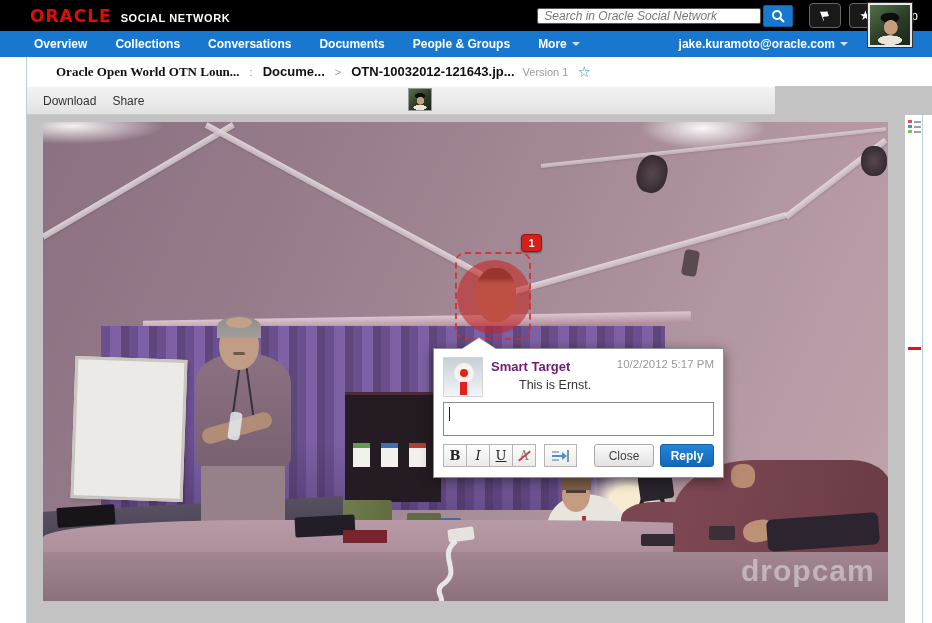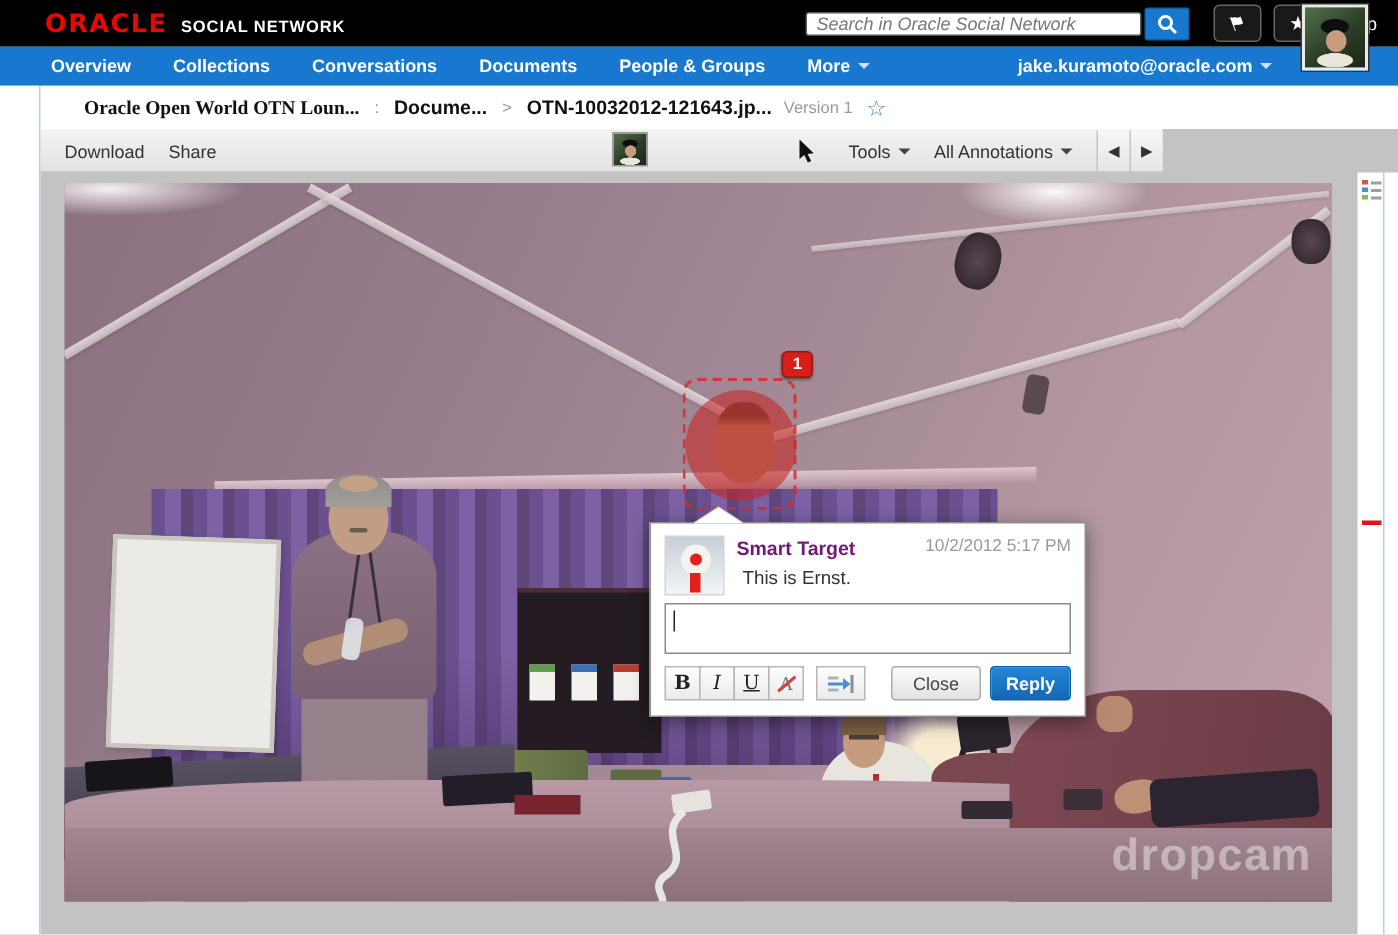--- a/index.html
+++ b/index.html
@@ -141,21 +141,21 @@
   .popup { position:absolute; left:406px; top:233px; width:291px; background:#fff; border:1px solid #8f8f8f; box-shadow:0 3px 12px rgba(0,0,0,.45); z-index:10; }
   .popup-arrow-border { position:absolute; left:27px; top:-12px; width:0; height:0; border-left:18px solid transparent; border-right:18px solid transparent; border-bottom:12px solid #8f8f8f; }
   .popup-arrow { position:absolute; left:28px; top:-11px; width:0; height:0; border-left:17px solid transparent; border-right:17px solid transparent; border-bottom:11px solid #fff; }
   .pp-head { padding:8px 9px 4px 9px; position:relative; }
   .pp-avatar { position:absolute; left:9px; top:8px; width:40px; height:40px; background:linear-gradient(#c7cfd6,#f3f5f7); border:1px solid #d5d5d5; }
   .pin-circle { position:absolute; left:10px; top:5px; width:20px; height:20px; border-radius:50%; background:#f6f3ee; }
   .pin-dot { position:absolute; left:16px; top:11px; width:8px; height:8px; border-radius:50%; background:#e3201b; }
   .pin-stem { position:absolute; left:16px; top:24px; width:7px; height:13px; background:#e3201b; }
   .pp-name { margin-left:48px; font-size:13px; font-weight:bold; color:#701a75; display:inline-block; cursor:pointer; }
   .pp-date { float:right; font-size:11.5px; color:#999; margin-top:1px; }
-  .pp-msg { margin-left:52px; font-size:12.5px; color:#333; margin-top:3px; }
+  .pp-msg { margin-left:76px; font-size:12.5px; color:#333; margin-top:3px; }
   .pp-input { margin:6px 9px 0 9px; height:34px; border:1px solid #8a8a8a; background:#fff; position:relative; cursor:text; }
   .caret { position:absolute; left:5px; top:4px; width:1px; height:14px; background:#222; animation:blink 1s steps(1) infinite; }
   @keyframes blink { 50% { opacity:0; } }
   .pp-foot { display:flex; align-items:center; padding:8px 9px 10px 9px; }
   .fmt-btn { width:24px; height:23px; border:1px solid #b5b5b5; background:linear-gradient(#fdfdfd,#ebebeb); display:flex; align-items:center; justify-content:center; cursor:pointer; margin-right:-1px; font-family:"DejaVu Serif", serif; font-size:13px; color:#222; }
   .fmt-b { font-weight:bold; }
   .fmt-i { font-style:italic; }
   .fmt-u { text-decoration:underline; }
   .fmt-clear { position:relative; color:#777; font-size:12px; }
   .fmt-clear .slash { position:absolute; left:4px; top:10px; width:15px; height:2px; background:#c44; transform:rotate(-40deg); }
@@ -217,37 +217,20 @@
     <span class="version">Version 1</span>
     <span class="fav-star">☆</span>
   </div>
 
   <div class="left-gutter"></div>
 
   <div class="toolbar">
     <span class="tb-link">Download</span>
     <span class="tb-link">Share</span>
     <div class="tb-mini-avatar avatar-photo"></div>
-    <div class="tb-right">
-      <span class="tb-item">
-        <svg width="13" height="16" viewBox="0 0 11 16">
-          <path d="M1 0 L1 13 L4.2 10.4 L6.6 15.4 L8.8 14.3 L6.4 9.6 L10.5 9.2 Z" fill="#111"></path>
-        </svg>
-      </span>
-      <span class="tb-item">
-        <span>Tools</span>
-        <i class="chev chev-dark"></i>
-      </span>
-      <span class="tb-item">
-        <span>All Annotations</span>
-        <i class="chev chev-dark"></i>
-      </span>
-      <span class="tb-arrow">◀</span>
-      <span class="tb-arrow">▶</span>
-    </div>
   </div>
 
   <div class="content">
 
     <div class="photo">
       <div class="beam b1"></div>
       <div class="beam b2"></div>
       <div class="beam b3"></div>
       <div class="beam b4"></div>
       <div class="beam b5"></div>

